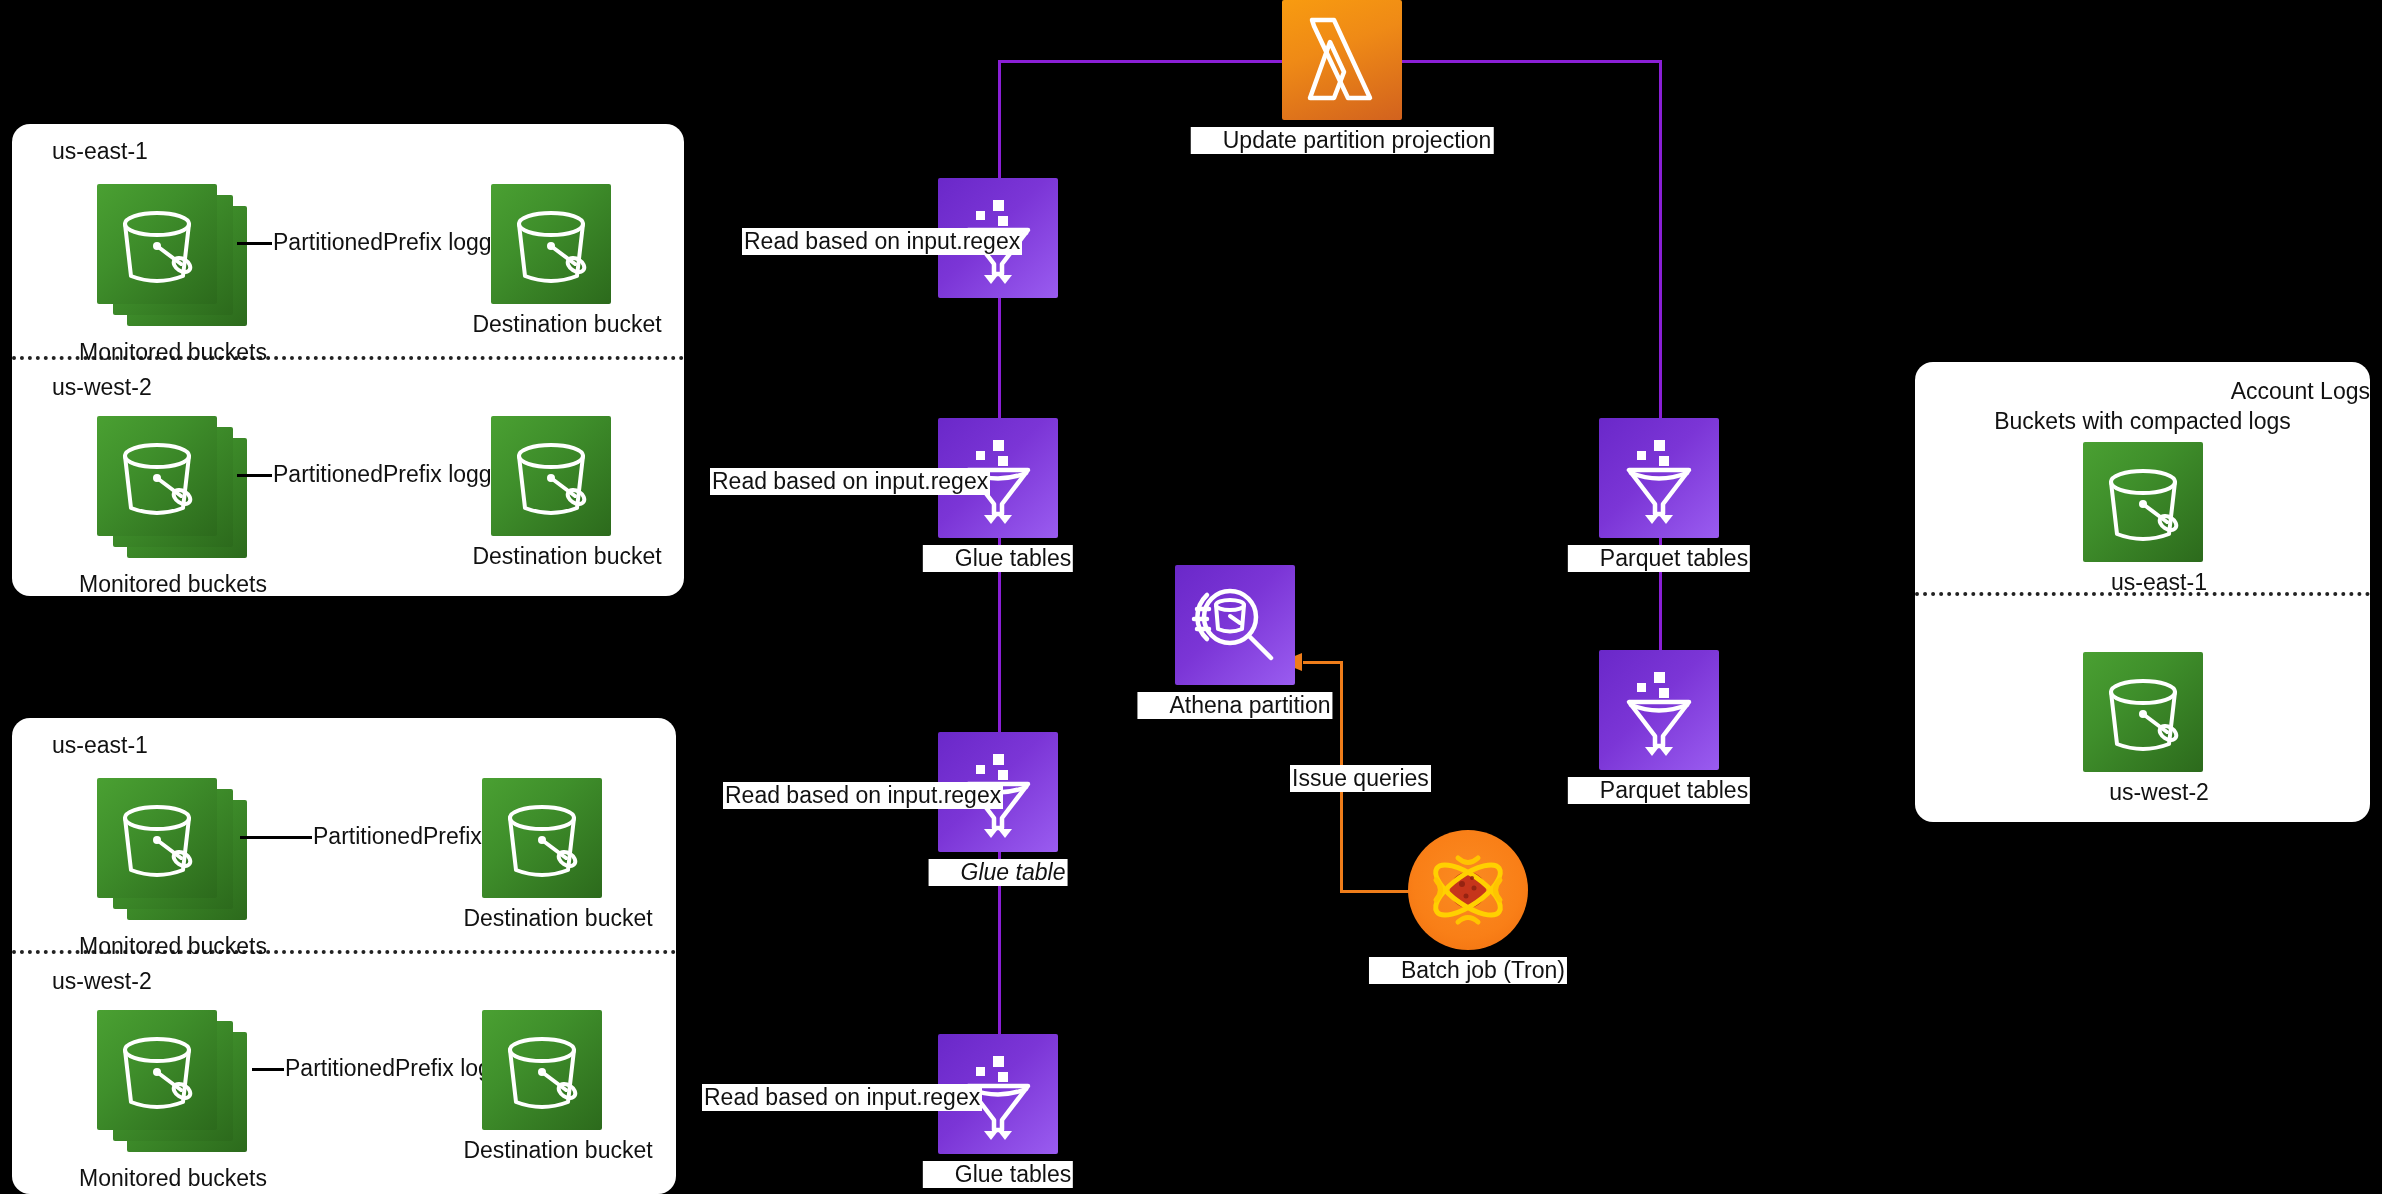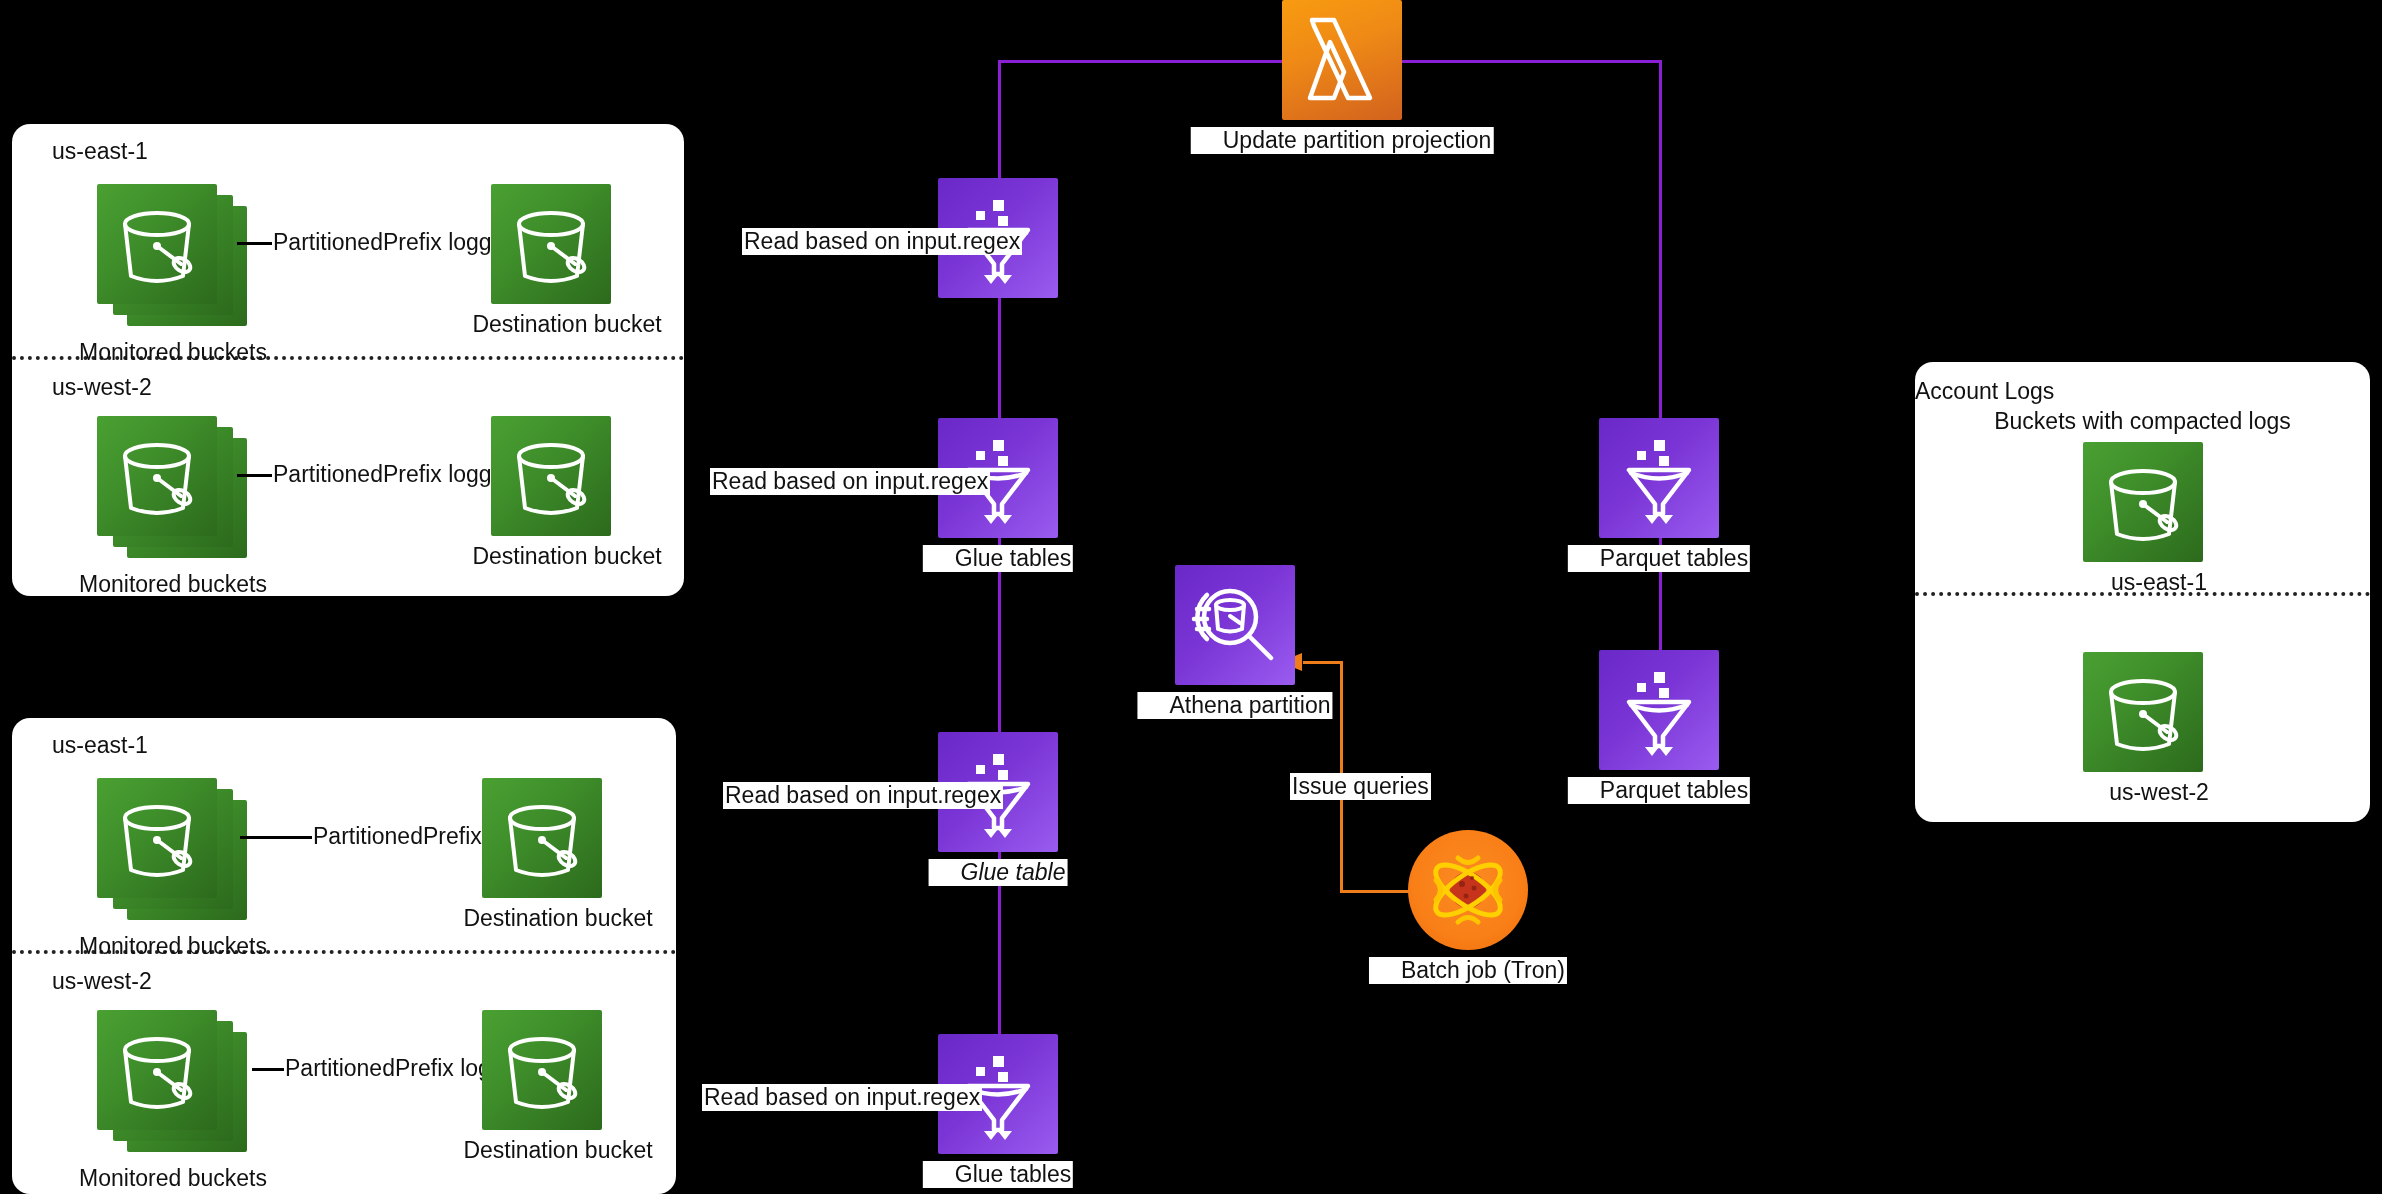--- a/index.html
+++ b/index.html
@@ -227,21 +227,21 @@
             <ellipse cx="85" cy="81" rx="9" ry="6" transform="rotate(32 85 81)"></ellipse>
             <circle cx="60" cy="62" r="4" fill="#ffffff" stroke="none"></circle>
           </g>
         </svg>
       </div>
       <div class="caption caption-onwhite">Destination bucket</div>
     </div>
   </div>
 
   <div class="panel" style="left:1915px;top:362px;width:455px;height:460px;">
-    <div class="panel-title" style="left:0;top:16px;width:455px;text-align:left;">Account Logs</div>
+    <div class="panel-title" style="left:0;top:16px;width:455px;text-align:right;">Account Logs</div>
     <div class="panel-title" style="left:0;top:46px;width:455px;text-align:center;">Buckets with compacted logs</div>
 
     <div class="dotted-sep" style="left:0px;top:230px;width:455px;"></div>
 
     <div class="node" style="left:168px;top:80px;">
       <div class="s3">
         <svg viewBox="0 0 120 120" aria-hidden="true">
           <g fill="none" stroke="#ffffff" stroke-width="4" stroke-linejoin="round" stroke-linecap="round">
             <ellipse cx="60" cy="40" rx="32" ry="11"></ellipse>
             <path d="M28 40 L34 92 Q60 102 86 92 L92 40"></path>
@@ -448,15 +448,15 @@
           <circle cx="54" cy="54" r="3"></circle>
             <circle cx="66" cy="58" r="2.5"></circle>
           <circle cx="58" cy="66" r="2.5"></circle>
             <circle cx="64" cy="48" r="2"></circle>
         </g>
       </svg>
     </div>
     <div class="caption caption-onblack">Batch job (Tron)</div>
   </div>
 
-  <div class="edge-label onblack" style="left:1290px;top:765px;margin-top:8px;">Issue queries</div>
+  <div class="edge-label onblack" style="left:1290px;top:765px;">Issue queries</div>
 
 </div>
 
 </body></html>

